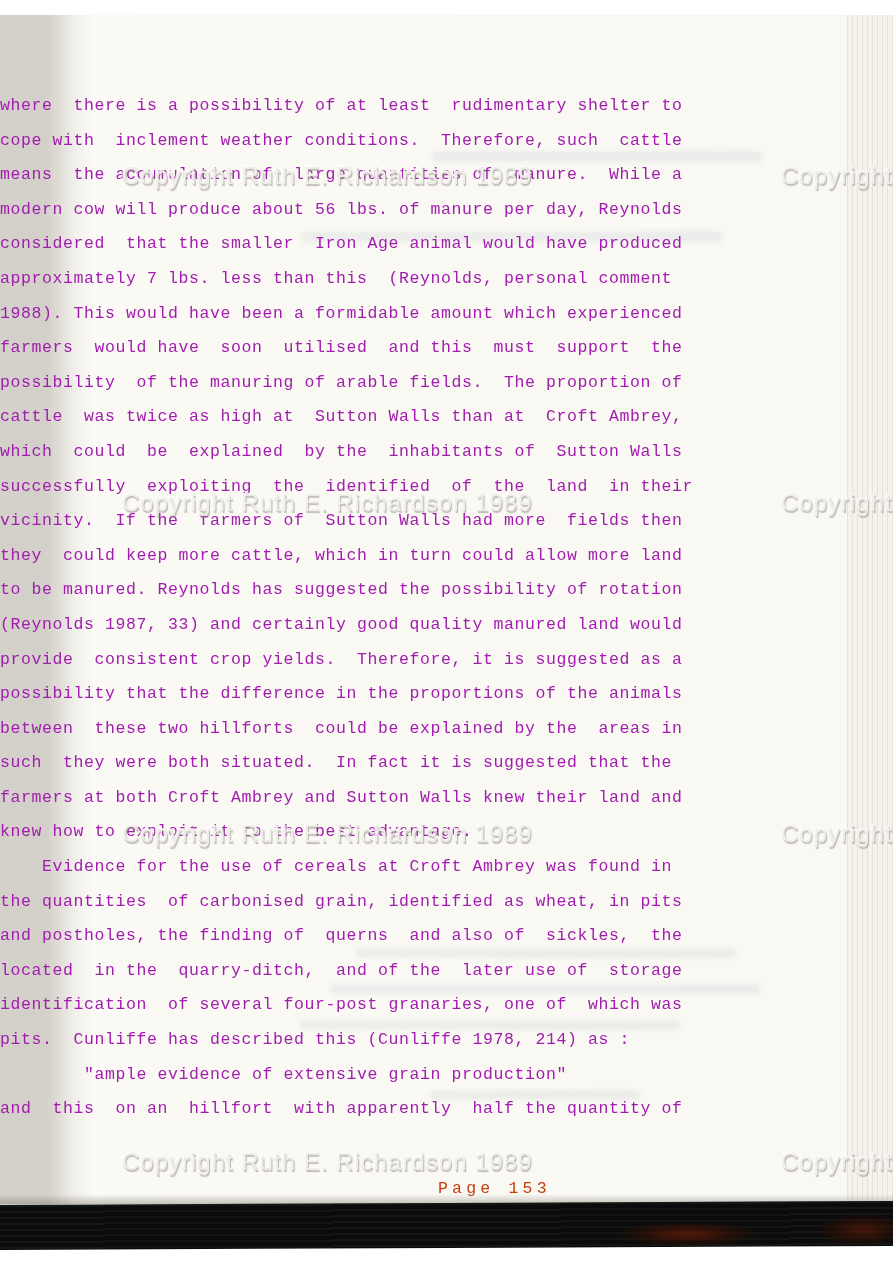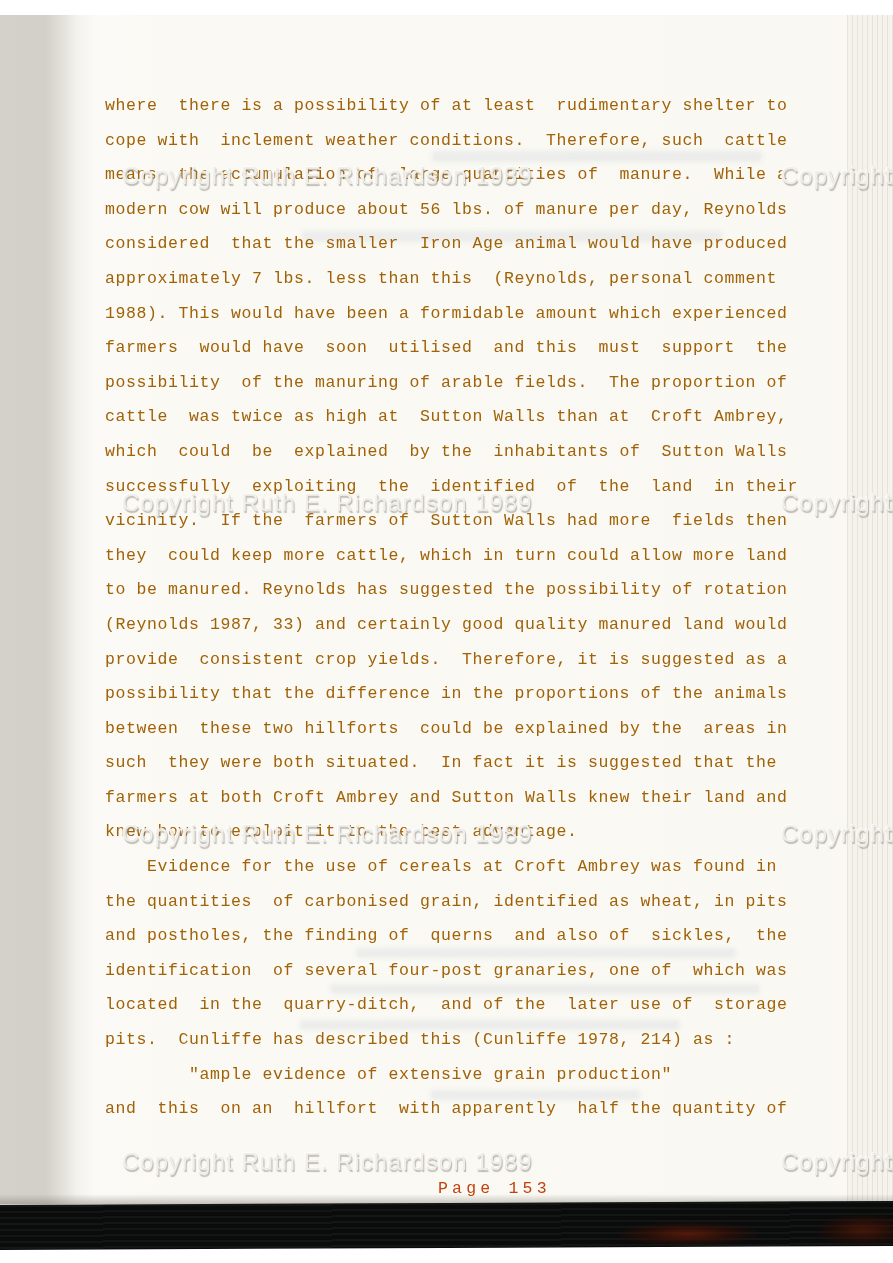--- a/index.html
+++ b/index.html
@@ -67,26 +67,25 @@
   }
 
   
   .text-block {
     position: absolute;
     left: 0; top: 89px;
     width: 893px;
   }
   .text-line {
     height: 34.6px;
-    padding-left: 105px;
     white-space: pre;
     font-family: "Liberation Mono", monospace;
     font-size: 16.5px;
     letter-spacing: 0.6px;
-    color: #a16207;
+    color: #a21caf;
     line-height: 34.6px;
   }
 
   .page-number {
     position: absolute;
     left: 438px; top: 1179px;
     font-family: "Liberation Mono", monospace;
     font-size: 16.5px;
     letter-spacing: 4.2px;
     color: #c2410c;
@@ -159,22 +158,22 @@
     <div class="text-line">(Reynolds 1987, 33) and certainly good quality manured land would</div>
     <div class="text-line">provide  consistent crop yields.  Therefore, it is suggested as a</div>
     <div class="text-line">possibility that the difference in the proportions of the animals</div>
     <div class="text-line">between  these two hillforts  could be explained by the  areas in</div>
     <div class="text-line">such  they were both situated.  In fact it is suggested that the</div>
     <div class="text-line">farmers at both Croft Ambrey and Sutton Walls knew their land and</div>
     <div class="text-line">knew how to exploit it to the best advantage.</div>
     <div class="text-line">    Evidence for the use of cereals at Croft Ambrey was found in</div>
     <div class="text-line">the quantities  of carbonised grain, identified as wheat, in pits</div>
     <div class="text-line">and postholes, the finding of  querns  and also of  sickles,  the</div>
+    <div class="text-line">located  in the  quarry-ditch,  and of the  later use of  storage</div>
     <div class="text-line">identification  of several four-post granaries, one of  which was</div>
-    <div class="text-line">located  in the  quarry-ditch,  and of the  later use of  storage</div>
     <div class="text-line">pits.  Cunliffe has described this (Cunliffe 1978, 214) as :</div>
     <div class="text-line">        "ample evidence of extensive grain production"</div>
     <div class="text-line">and  this  on an  hillfort  with apparently  half the quantity of</div>
   </div>
 
 <span class="wm wm-left wm-row1">Copyright Ruth E. Richardson 1989</span>
 <span class="wm wm-right wm-row1">Copyright</span>
 <span class="wm wm-left wm-row2">Copyright Ruth E. Richardson 1989</span>
 <span class="wm wm-right wm-row2">Copyright</span>
 <span class="wm wm-left wm-row3">Copyright Ruth E. Richardson 1989</span>

